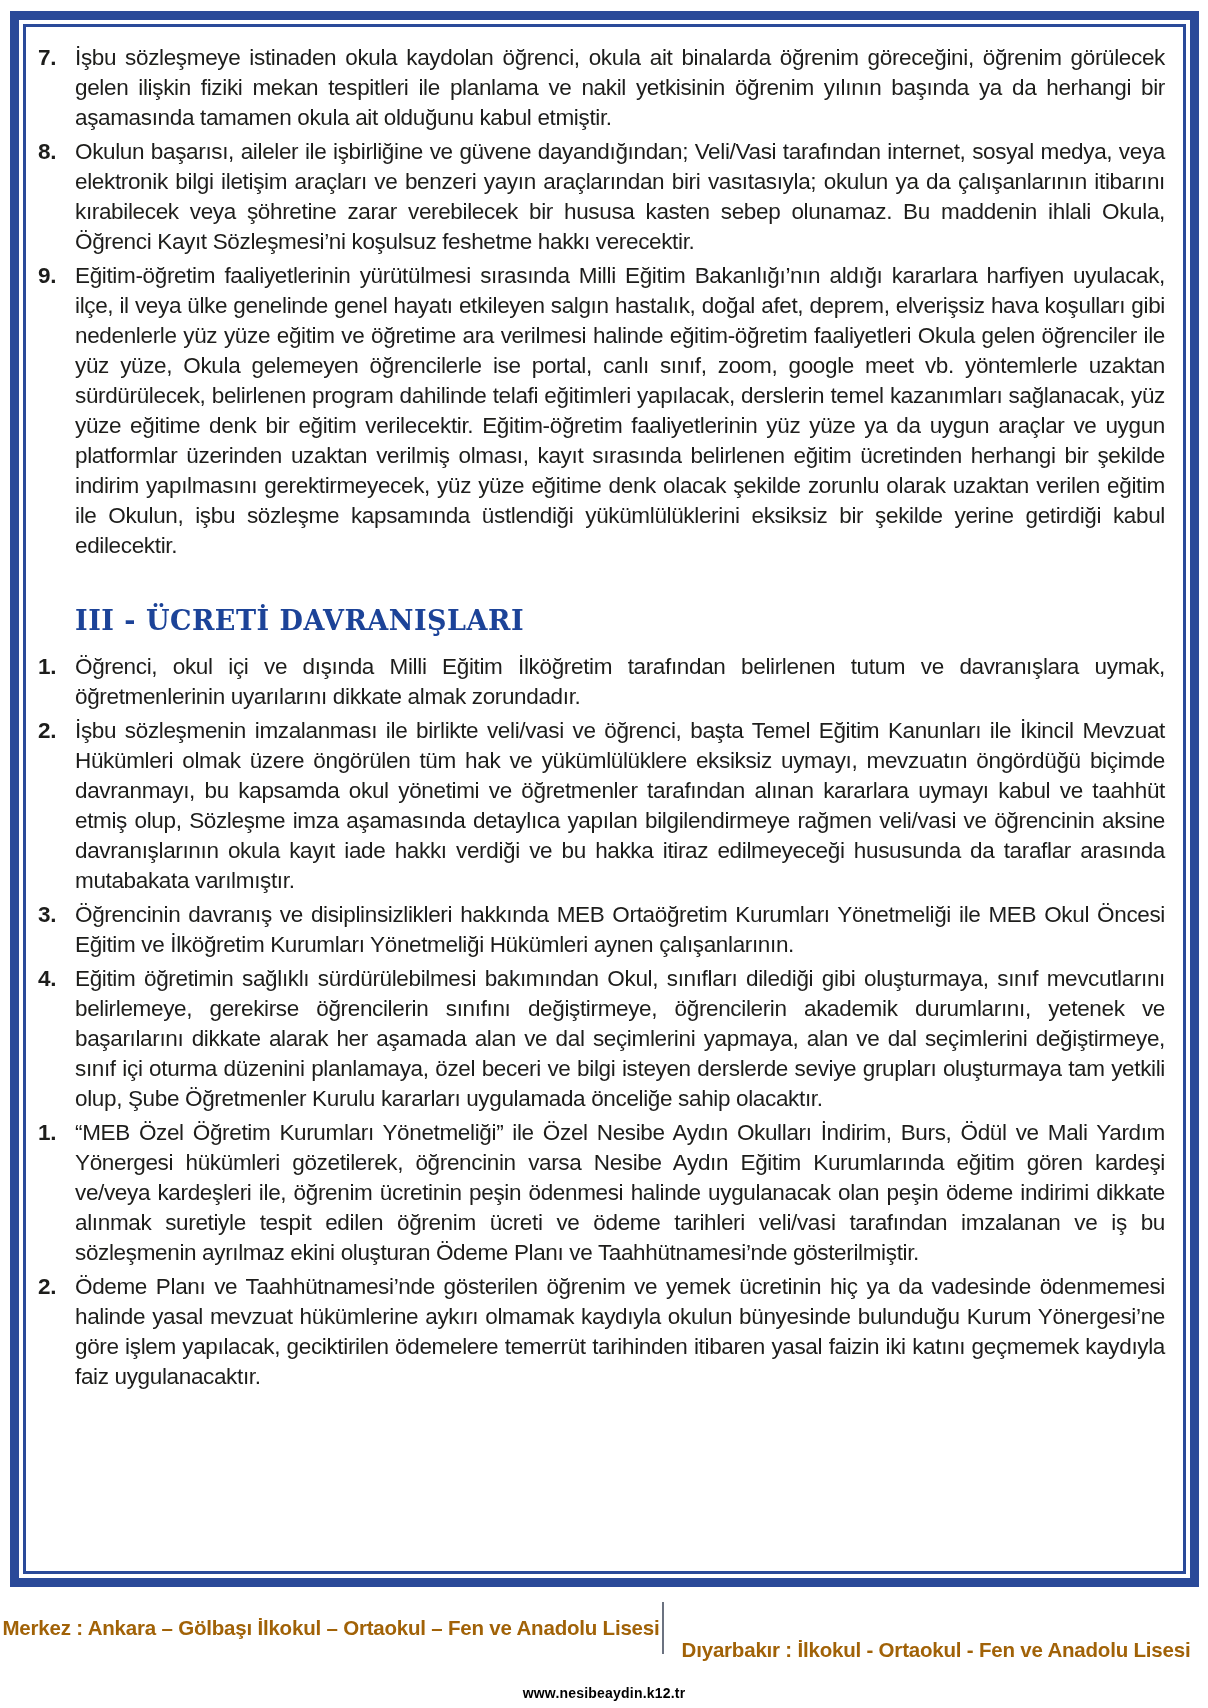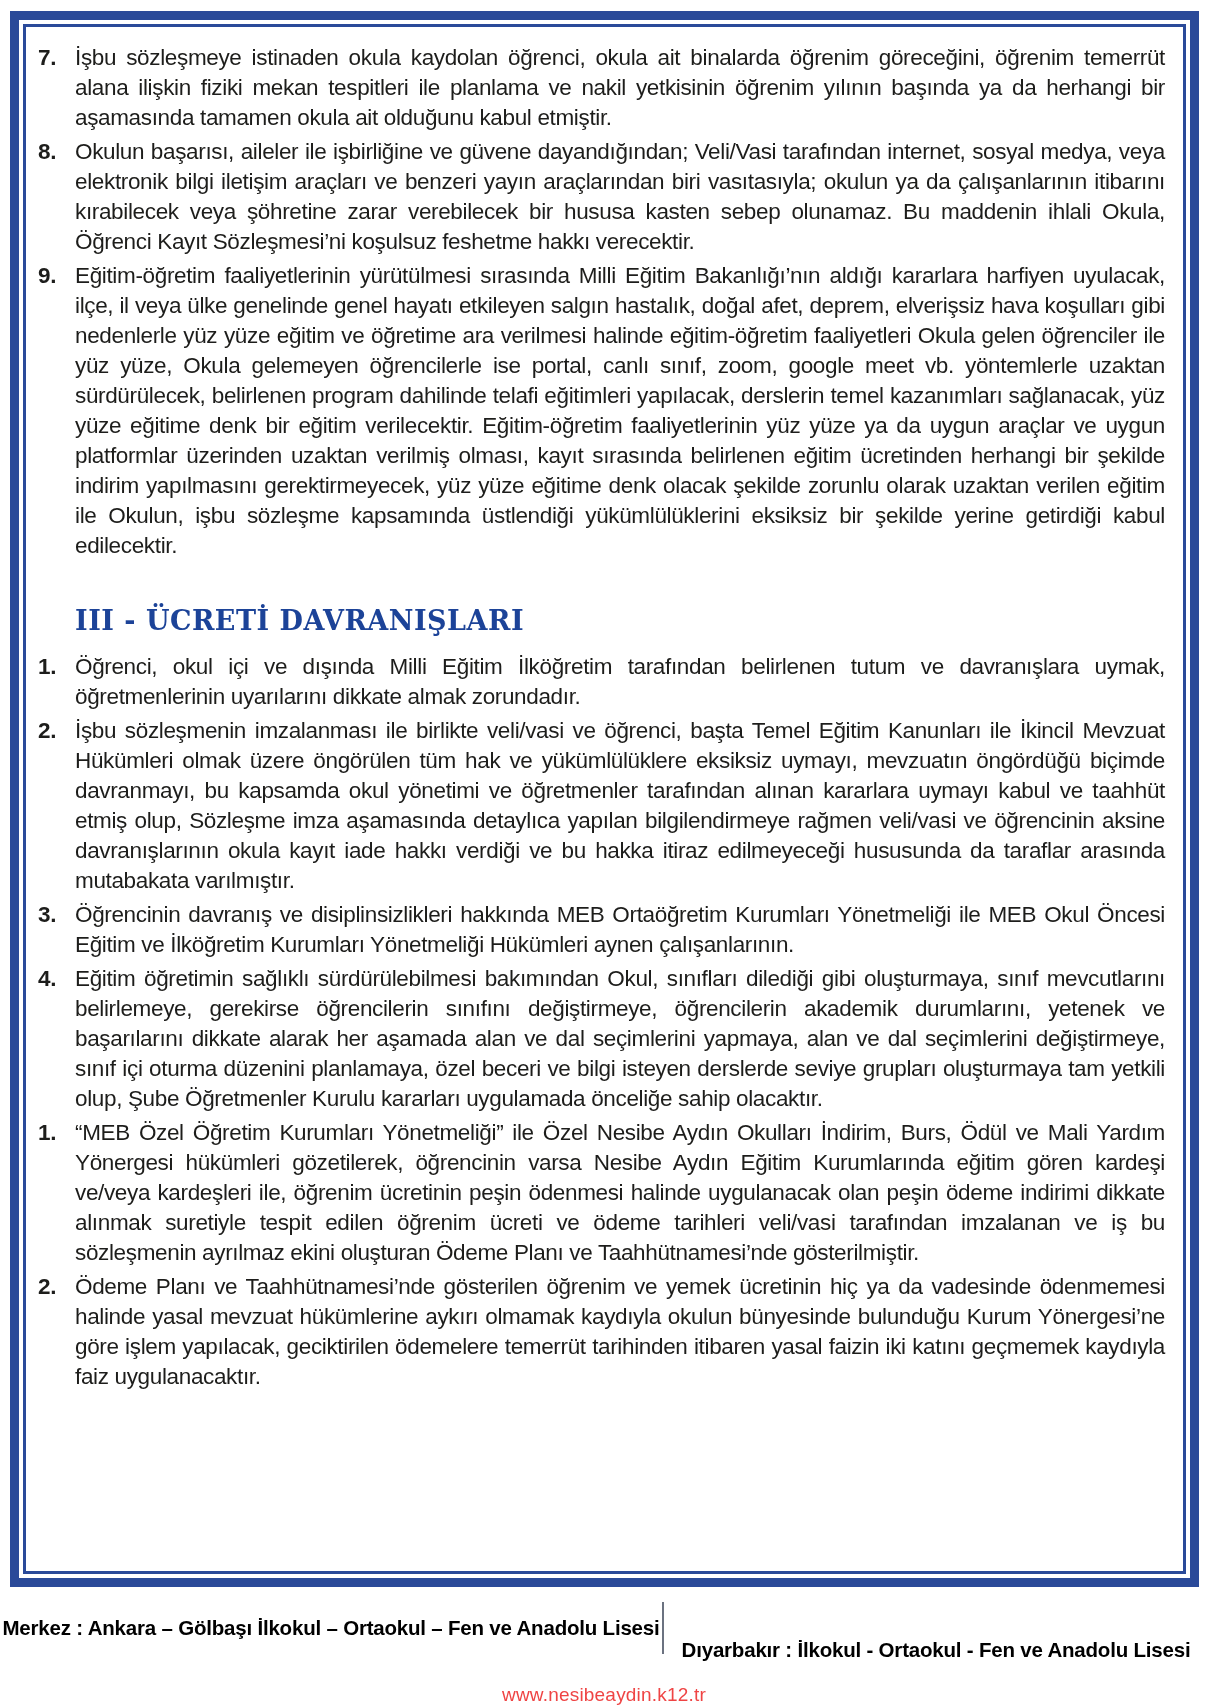--- a/index.html
+++ b/index.html
@@ -52,53 +52,53 @@
     position: absolute;
     left: 0; top: 1597px;
     width: 1208px; height: 62px;
     display: flex;
     align-items: center;
   }
   .footer-cell {
     font-weight: 700;
     font-size: 20.5px;
     letter-spacing: -0.2px;
-    color: #000000;
+    color: #a16207;
     text-align: center;
   }
   .footer-left { width: 662px; }
   .footer-divider {
     width: 2px; height: 52px;
     background: #6b7280;
     flex: 0 0 2px;
   }
   .footer-right { flex: 1; margin-top: 44px; }
   .site-url-wrap {
     position: absolute;
     left: 0; top: 1684px;
     width: 1208px;
     text-align: center;
   }
   .site-url {
-    font-weight: 400;
-    font-size: 19px;
+    font-weight: 700;
+    font-size: 14px;
     letter-spacing: 0.2px;
-    color: #ef4444;
+    color: #000000;
     text-decoration: none;
   }
 </style>
 </head>
 <body>
 
 <div class="frame">
   <div class="frame-inner">
 
     <div class="item">
       <span class="num">7.</span>
-      <span class="txt">İşbu sözleşmeye istinaden okula kaydolan öğrenci, okula ait binalarda öğrenim göreceğini, öğrenim temerrüt alana ilişkin fiziki mekan tespitleri ile planlama ve nakil yetkisinin öğrenim yılının başında ya da herhangi bir aşamasında tamamen okula ait olduğunu kabul etmiştir.</span>
+      <span class="txt">İşbu sözleşmeye istinaden okula kaydolan öğrenci, okula ait binalarda öğrenim göreceğini, öğrenim görülecek gelen ilişkin fiziki mekan tespitleri ile planlama ve nakil yetkisinin öğrenim yılının başında ya da herhangi bir aşamasında tamamen okula ait olduğunu kabul etmiştir.</span>
     </div>
     <div class="item">
       <span class="num">8.</span>
       <span class="txt">Okulun başarısı, aileler ile işbirliğine ve güvene dayandığından; Veli/Vasi tarafından internet, sosyal medya, veya elektronik bilgi iletişim araçları ve benzeri yayın araçlarından biri vasıtasıyla; okulun ya da çalışanlarının itibarını kırabilecek veya şöhretine zarar verebilecek bir hususa kasten sebep olunamaz. Bu maddenin ihlali Okula, Öğrenci Kayıt Sözleşmesi’ni koşulsuz feshetme hakkı verecektir.</span>
     </div>
     <div class="item">
       <span class="num">9.</span>
       <span class="txt">Eğitim-öğretim faaliyetlerinin yürütülmesi sırasında Milli Eğitim Bakanlığı’nın aldığı kararlara harfiyen uyulacak, ilçe, il veya ülke genelinde genel hayatı etkileyen salgın hastalık, doğal afet, deprem, elverişsiz hava koşulları gibi nedenlerle yüz yüze eğitim ve öğretime ara verilmesi halinde eğitim-öğretim faaliyetleri Okula gelen öğrenciler ile yüz yüze, Okula gelemeyen öğrencilerle ise portal, canlı sınıf, zoom, google meet vb. yöntemlerle uzaktan sürdürülecek, belirlenen program dahilinde telafi eğitimleri yapılacak, derslerin temel kazanımları sağlanacak, yüz yüze eğitime denk bir eğitim verilecektir. Eğitim-öğretim faaliyetlerinin yüz yüze ya da uygun araçlar ve uygun platformlar üzerinden uzaktan verilmiş olması, kayıt sırasında belirlenen eğitim ücretinden herhangi bir şekilde indirim yapılmasını gerektirmeyecek, yüz yüze eğitime denk olacak şekilde zorunlu olarak uzaktan verilen eğitim ile Okulun, işbu sözleşme kapsamında üstlendiği yükümlülüklerini eksiksiz bir şekilde yerine getirdiği kabul edilecektir.</span>
     </div>
 

